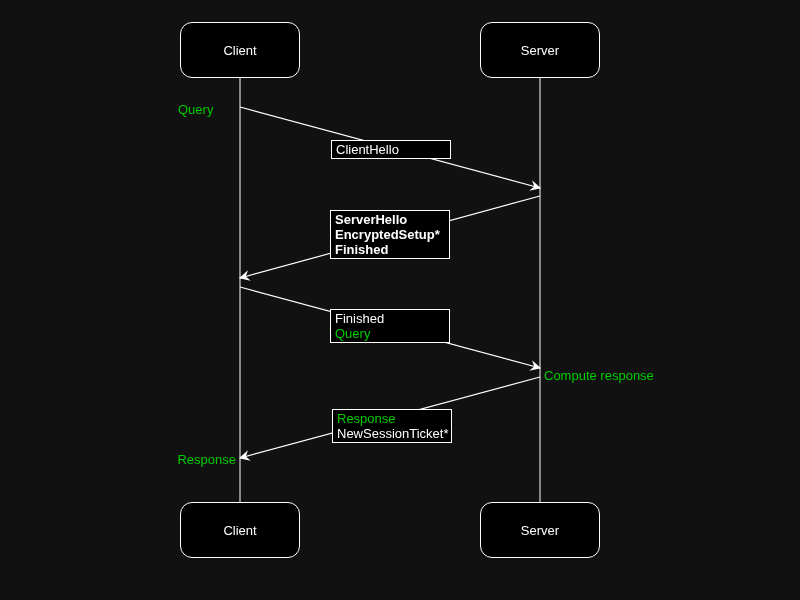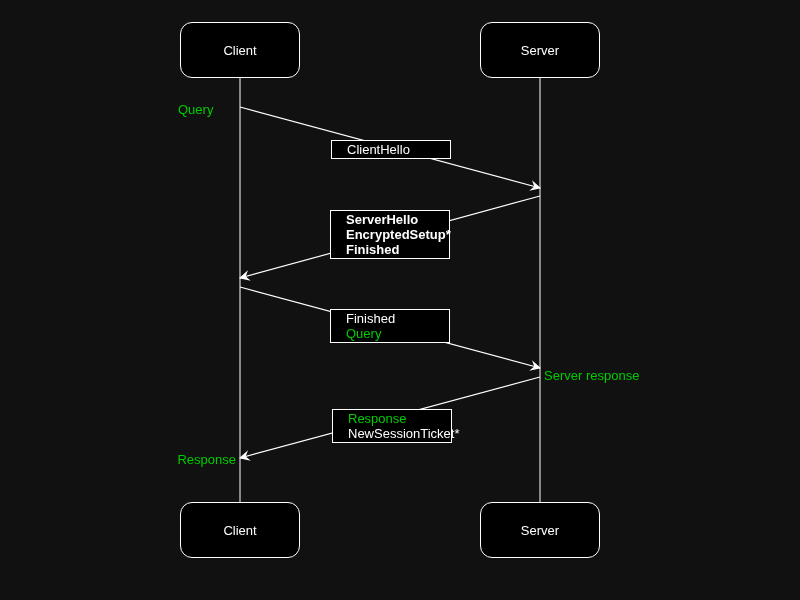--- a/index.html
+++ b/index.html
@@ -43,21 +43,21 @@
     display: flex;
     align-items: center;
     justify-content: center;
   }
   .msgbox {
     position: absolute;
     width: 120px;
     box-sizing: border-box;
     border: 1px solid var(--stroke, #ffffff);
     background: var(--box, #000000);
-    padding: 1px 15px;
+    padding: 1px 4px;
     font-size: 13px;
     line-height: 15px;
   }
   .msgbox div {
     white-space: nowrap;
   }
   .white { color: var(--text, #ffffff); }
   .green { color: var(--green, #00cc00); }
   .note {
     position: absolute;
@@ -110,21 +110,21 @@
     <div class="white">Finished</div>
     <div class="green">Query</div>
   </div>
 
   <div class="msgbox" style="left:332px; top:409px;">
     <div class="green">Response</div>
     <div class="white">NewSessionTicket*</div>
   </div>
 
   <div class="note" style="left:178px; top:102px;">Query</div>
-  <div class="note" style="left:544px; top:368px;">Server response</div>
+  <div class="note" style="left:544px; top:368px;">Compute response</div>
   <div class="note right-align" style="left:136px; top:452px; width:100px;">Response</div>
 
   <div class="actor" style="left:180px; top:502px;">
     <span>Client</span>
   </div>
   <div class="actor" style="left:480px; top:502px;">
     <span>Server</span>
   </div>
 
 </div>

